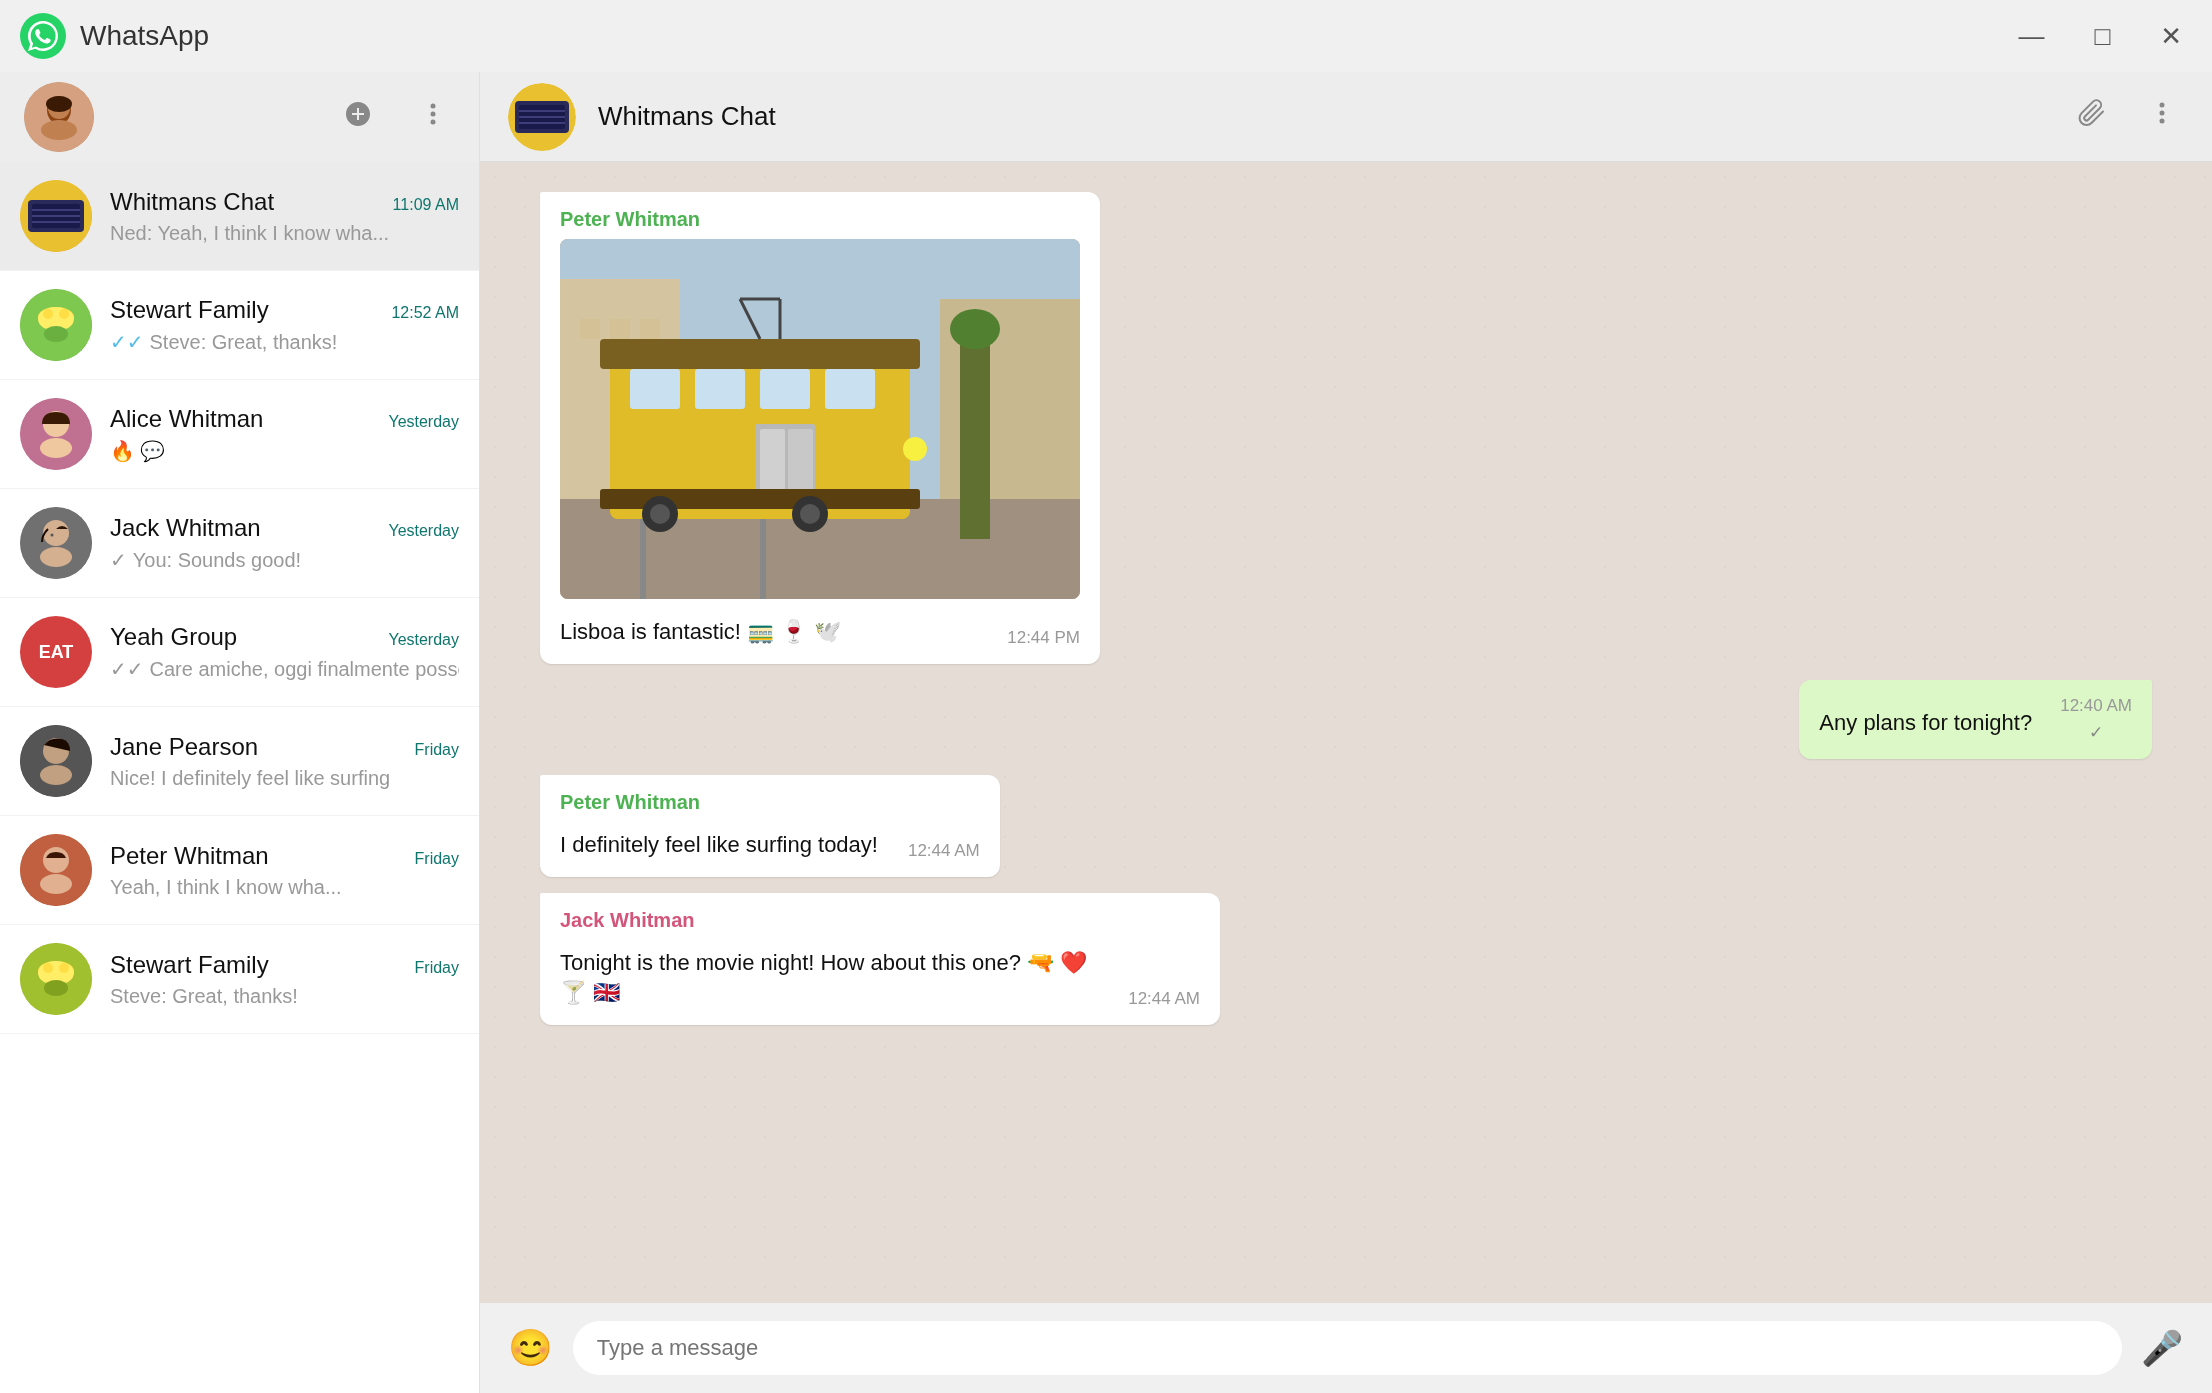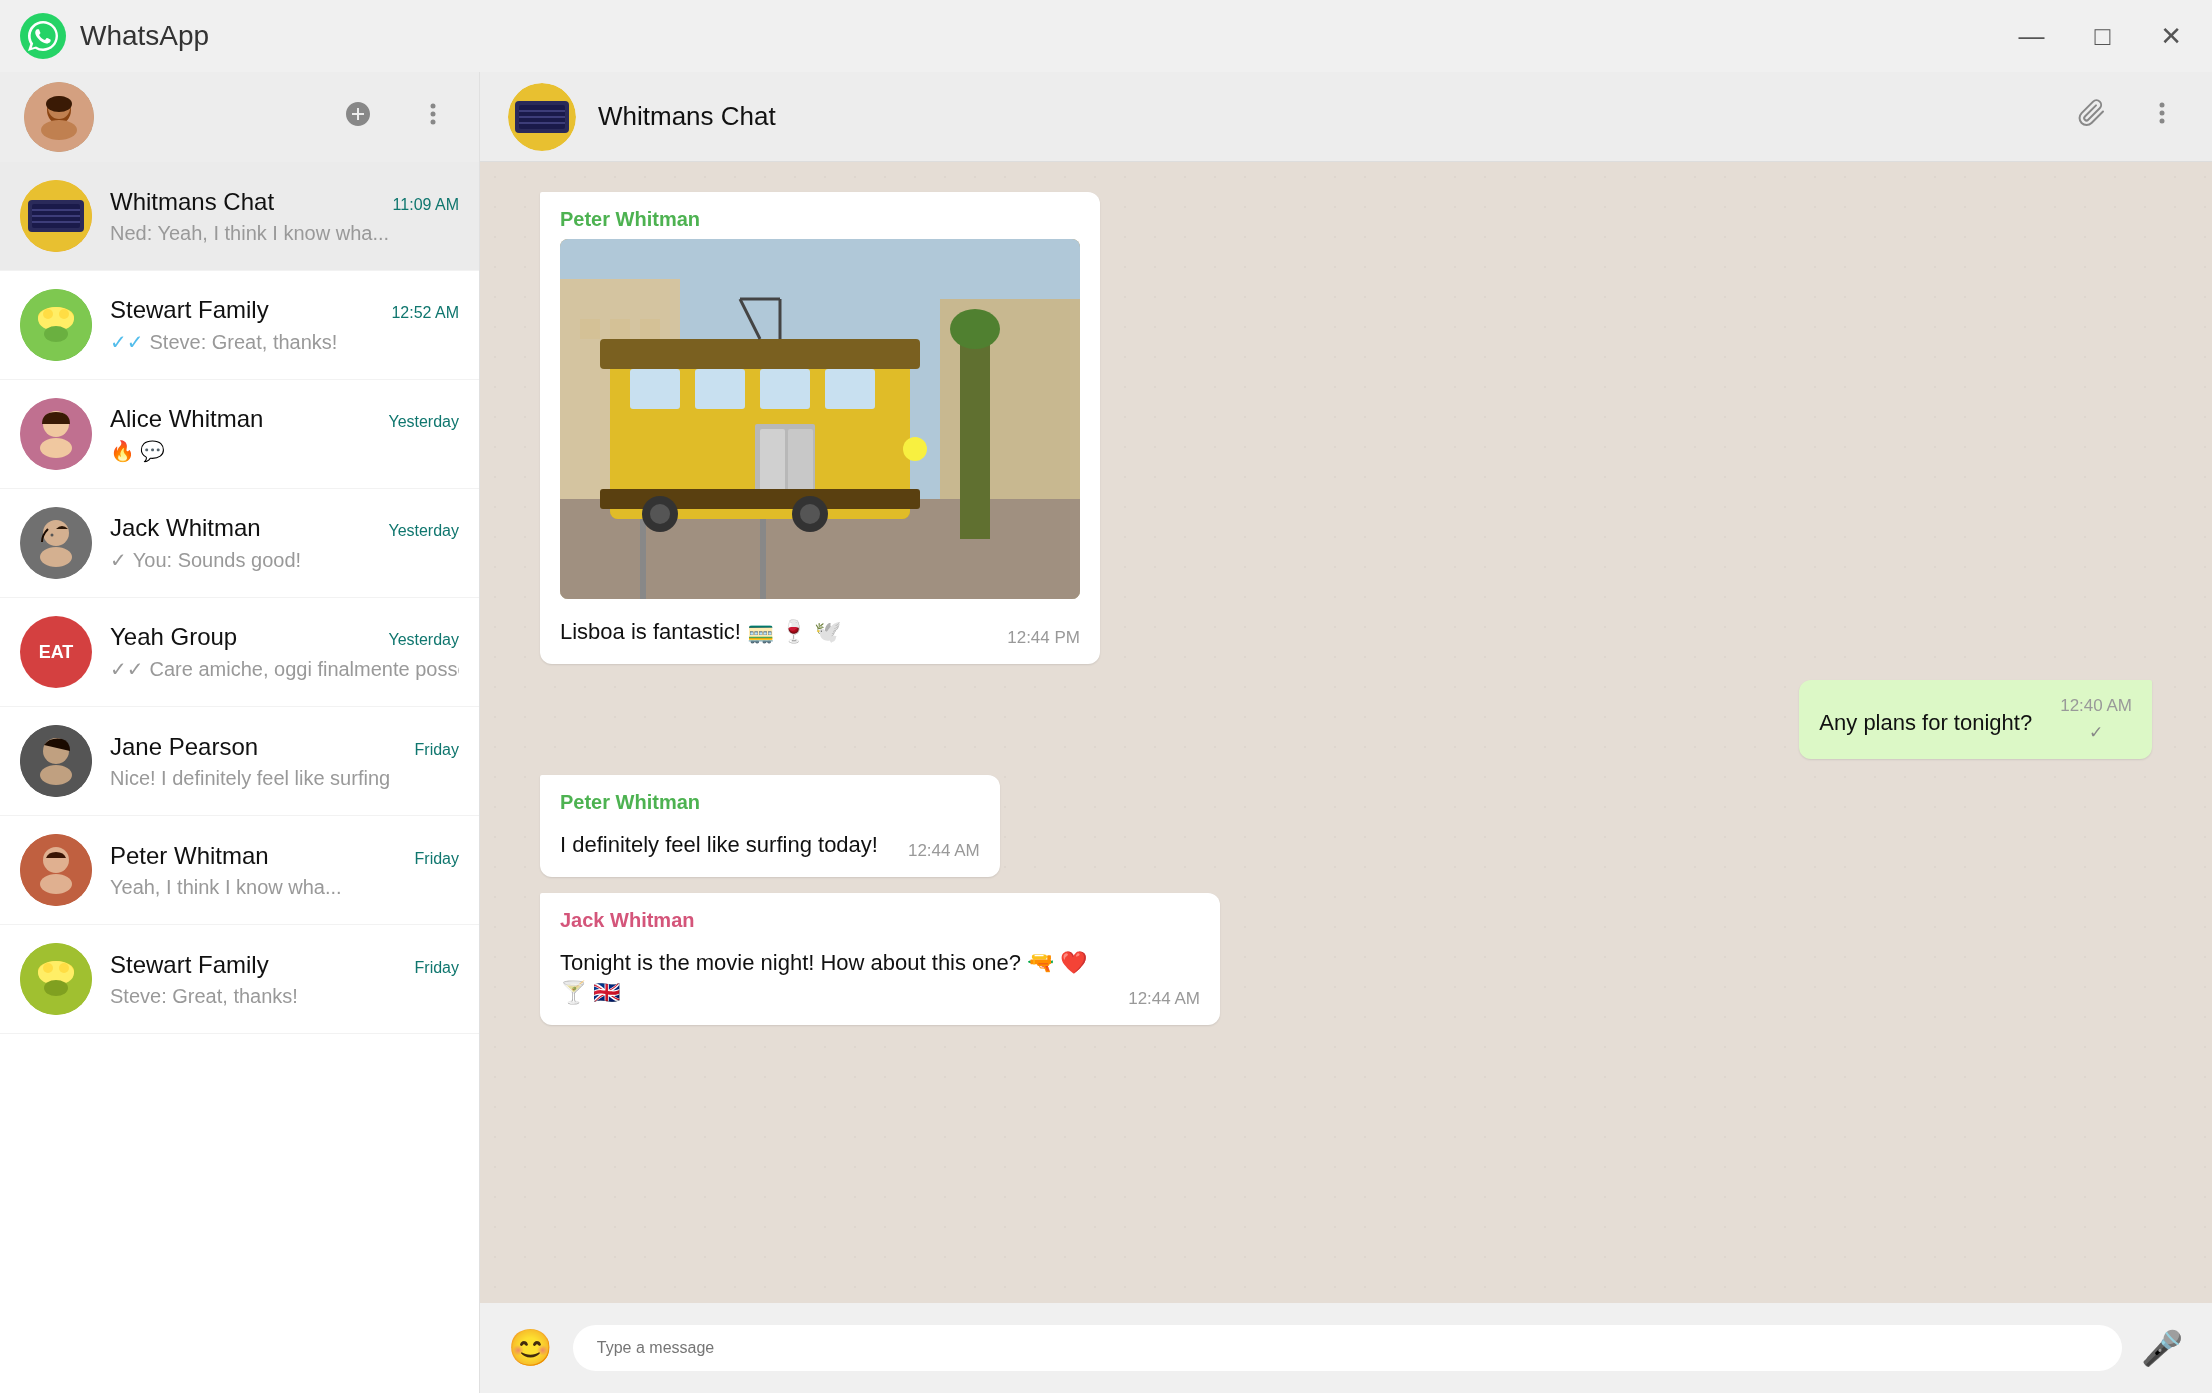--- a/index.html
+++ b/index.html
@@ -334,21 +334,21 @@
       color: #888;
       background: none;
       border: none;
     }
     .msg-input {
       flex: 1;
       background: #fff;
       border: none;
       border-radius: 30px;
       padding: 14px 24px;
-      font-size: 16px;
+      font-size: 22px;
       color: #aaa;
       outline: none;
     }
     .mic-btn {
       font-size: 34px;
       color: #888;
       background: none;
       border: none;
       cursor: pointer;
     }

